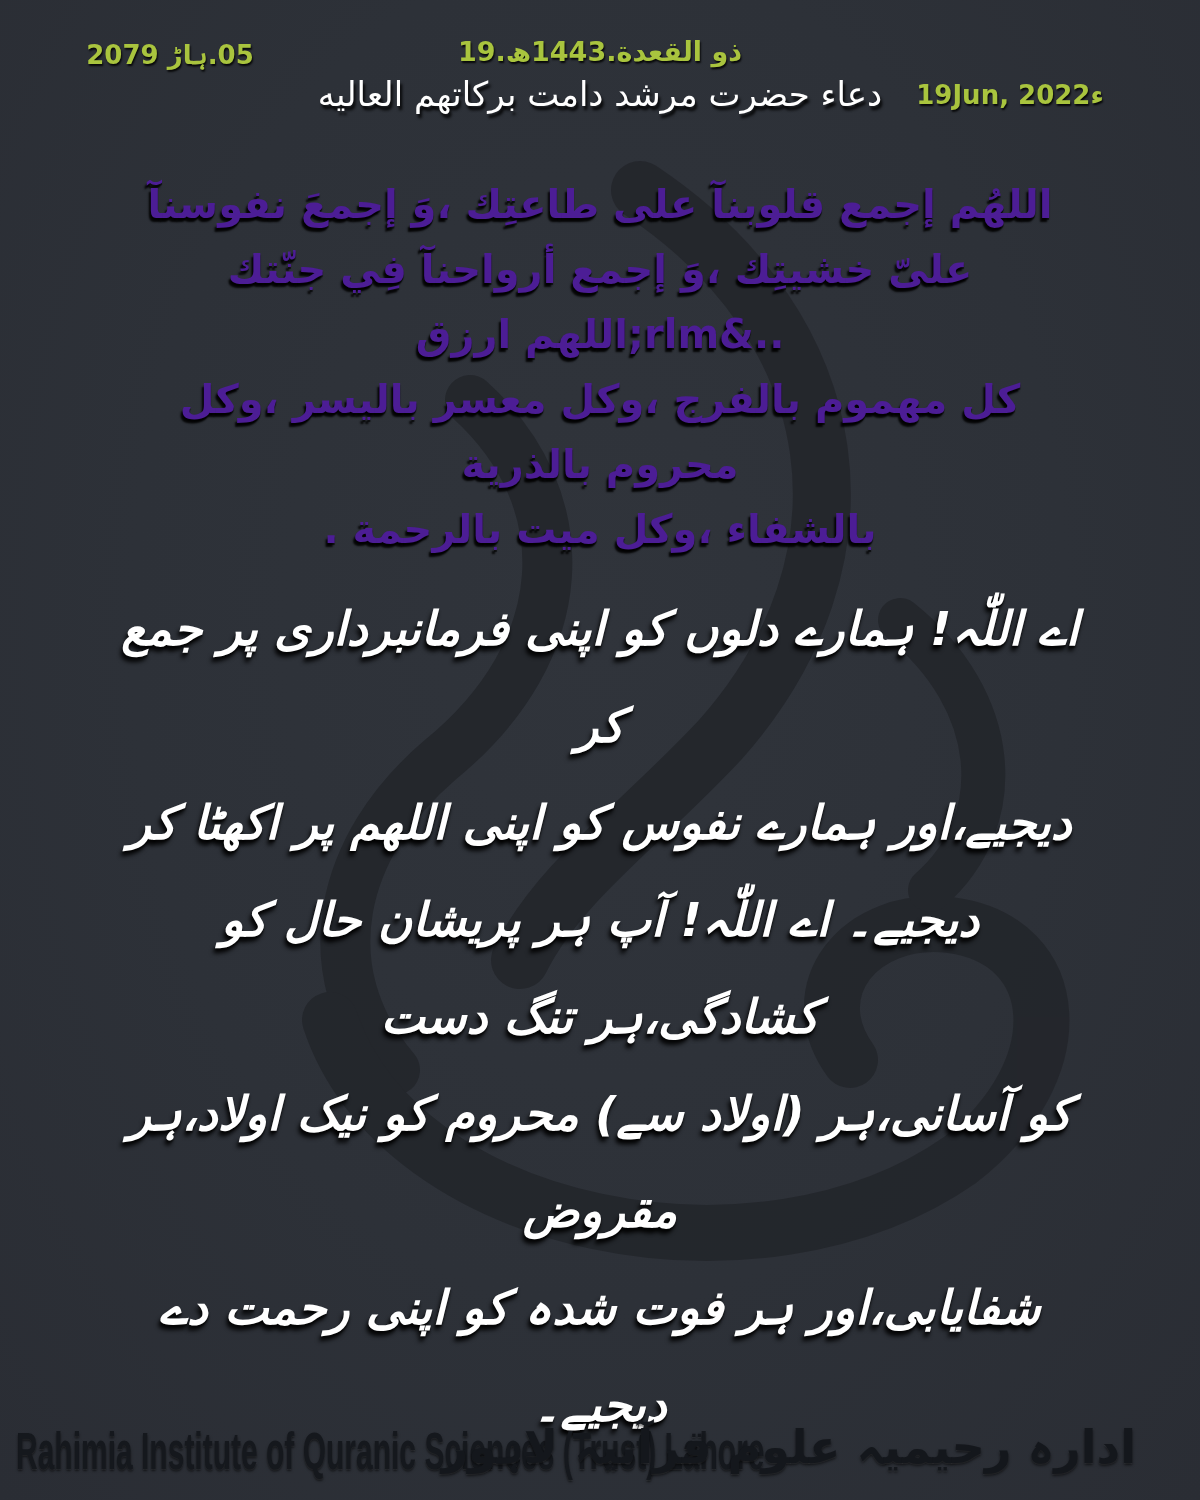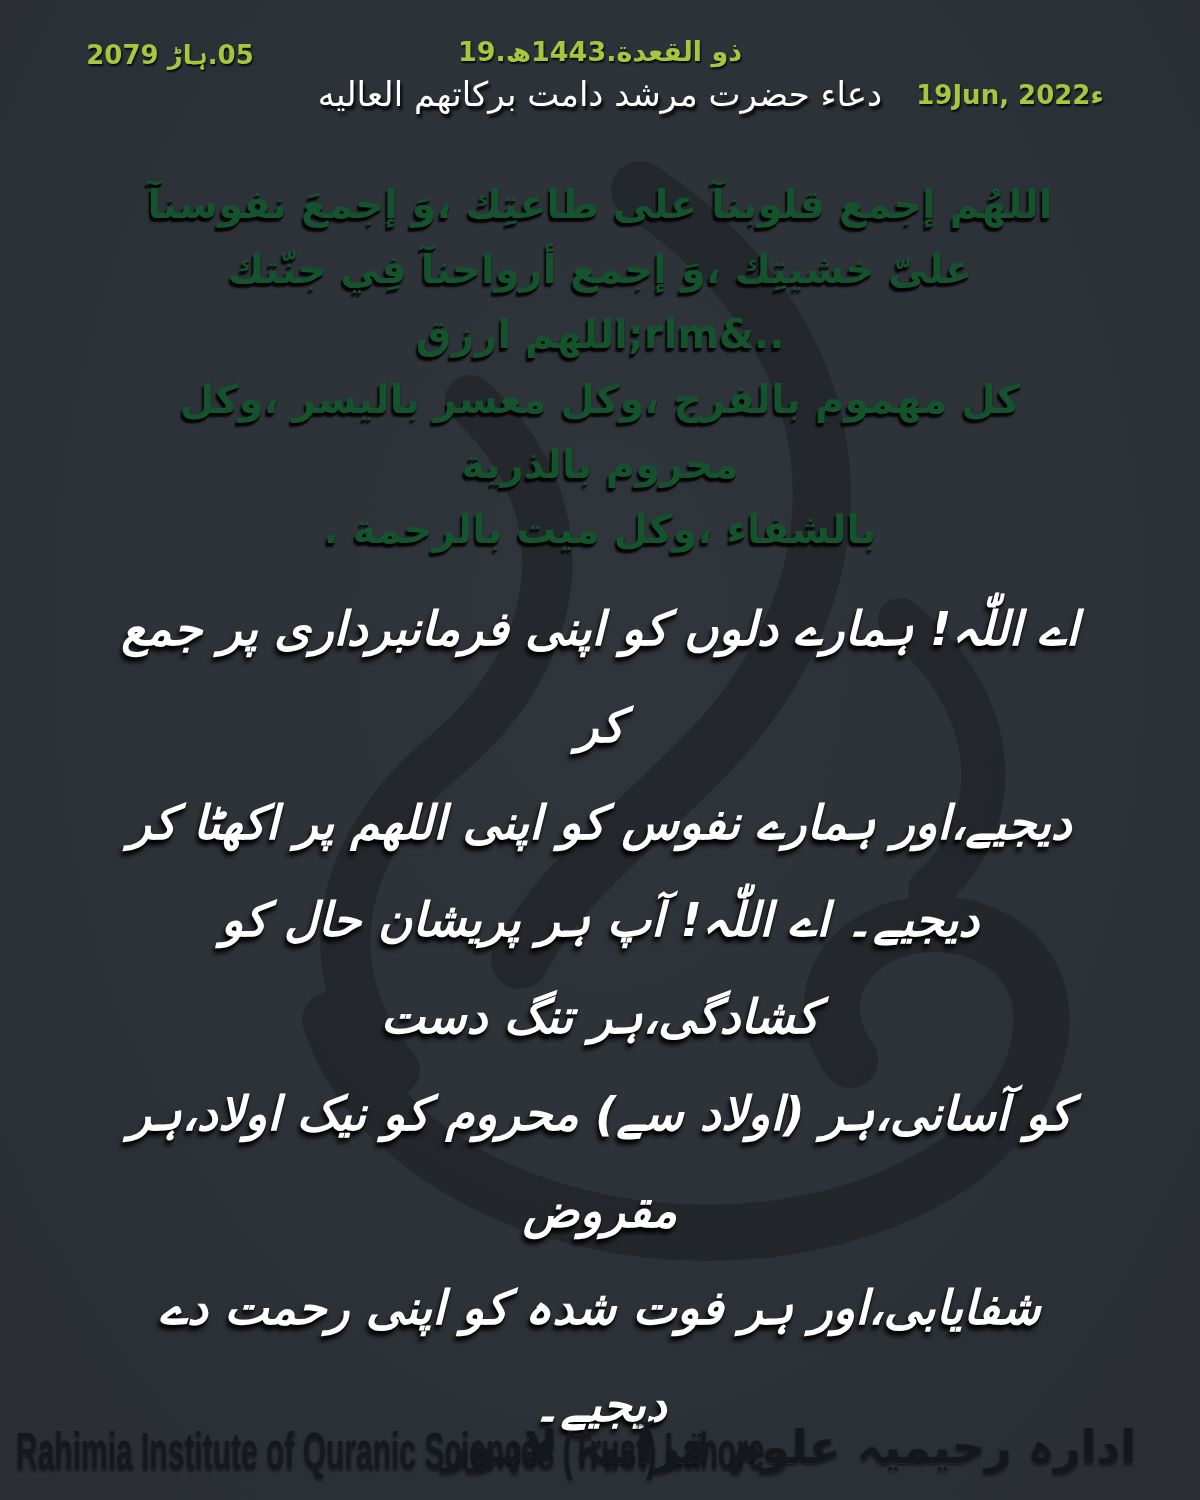--- a/index.html
+++ b/index.html
@@ -42,21 +42,21 @@
     position: absolute; top: 74px; left: 0; width: 1200px;
     direction: rtl; text-align: center;
     color: #ffffff; font-size: 34px; font-weight: normal;
     text-shadow: 2px 4px 3px rgba(0,0,0,0.9);
   }
 
   
   .arabic-dua {
     position: absolute; top: 172px; left: 110px; width: 980px;
     direction: rtl; text-align: center;
-    color: #14532d; font-size: 40px; font-weight: bold;
+    color: #4c1d95; font-size: 40px; font-weight: bold;
     line-height: 65px;
     text-shadow: -2px 4px 2px rgba(0,0,0,0.9), 0 2px 1px rgba(0,0,0,0.7);
   }
 
   
   .urdu-translation {
     position: absolute; top: 580px; left: 100px; width: 1000px;
     direction: rtl; text-align: center;
     color: #ffffff; font-size: 47px; font-weight: bold;
     font-style: italic;

